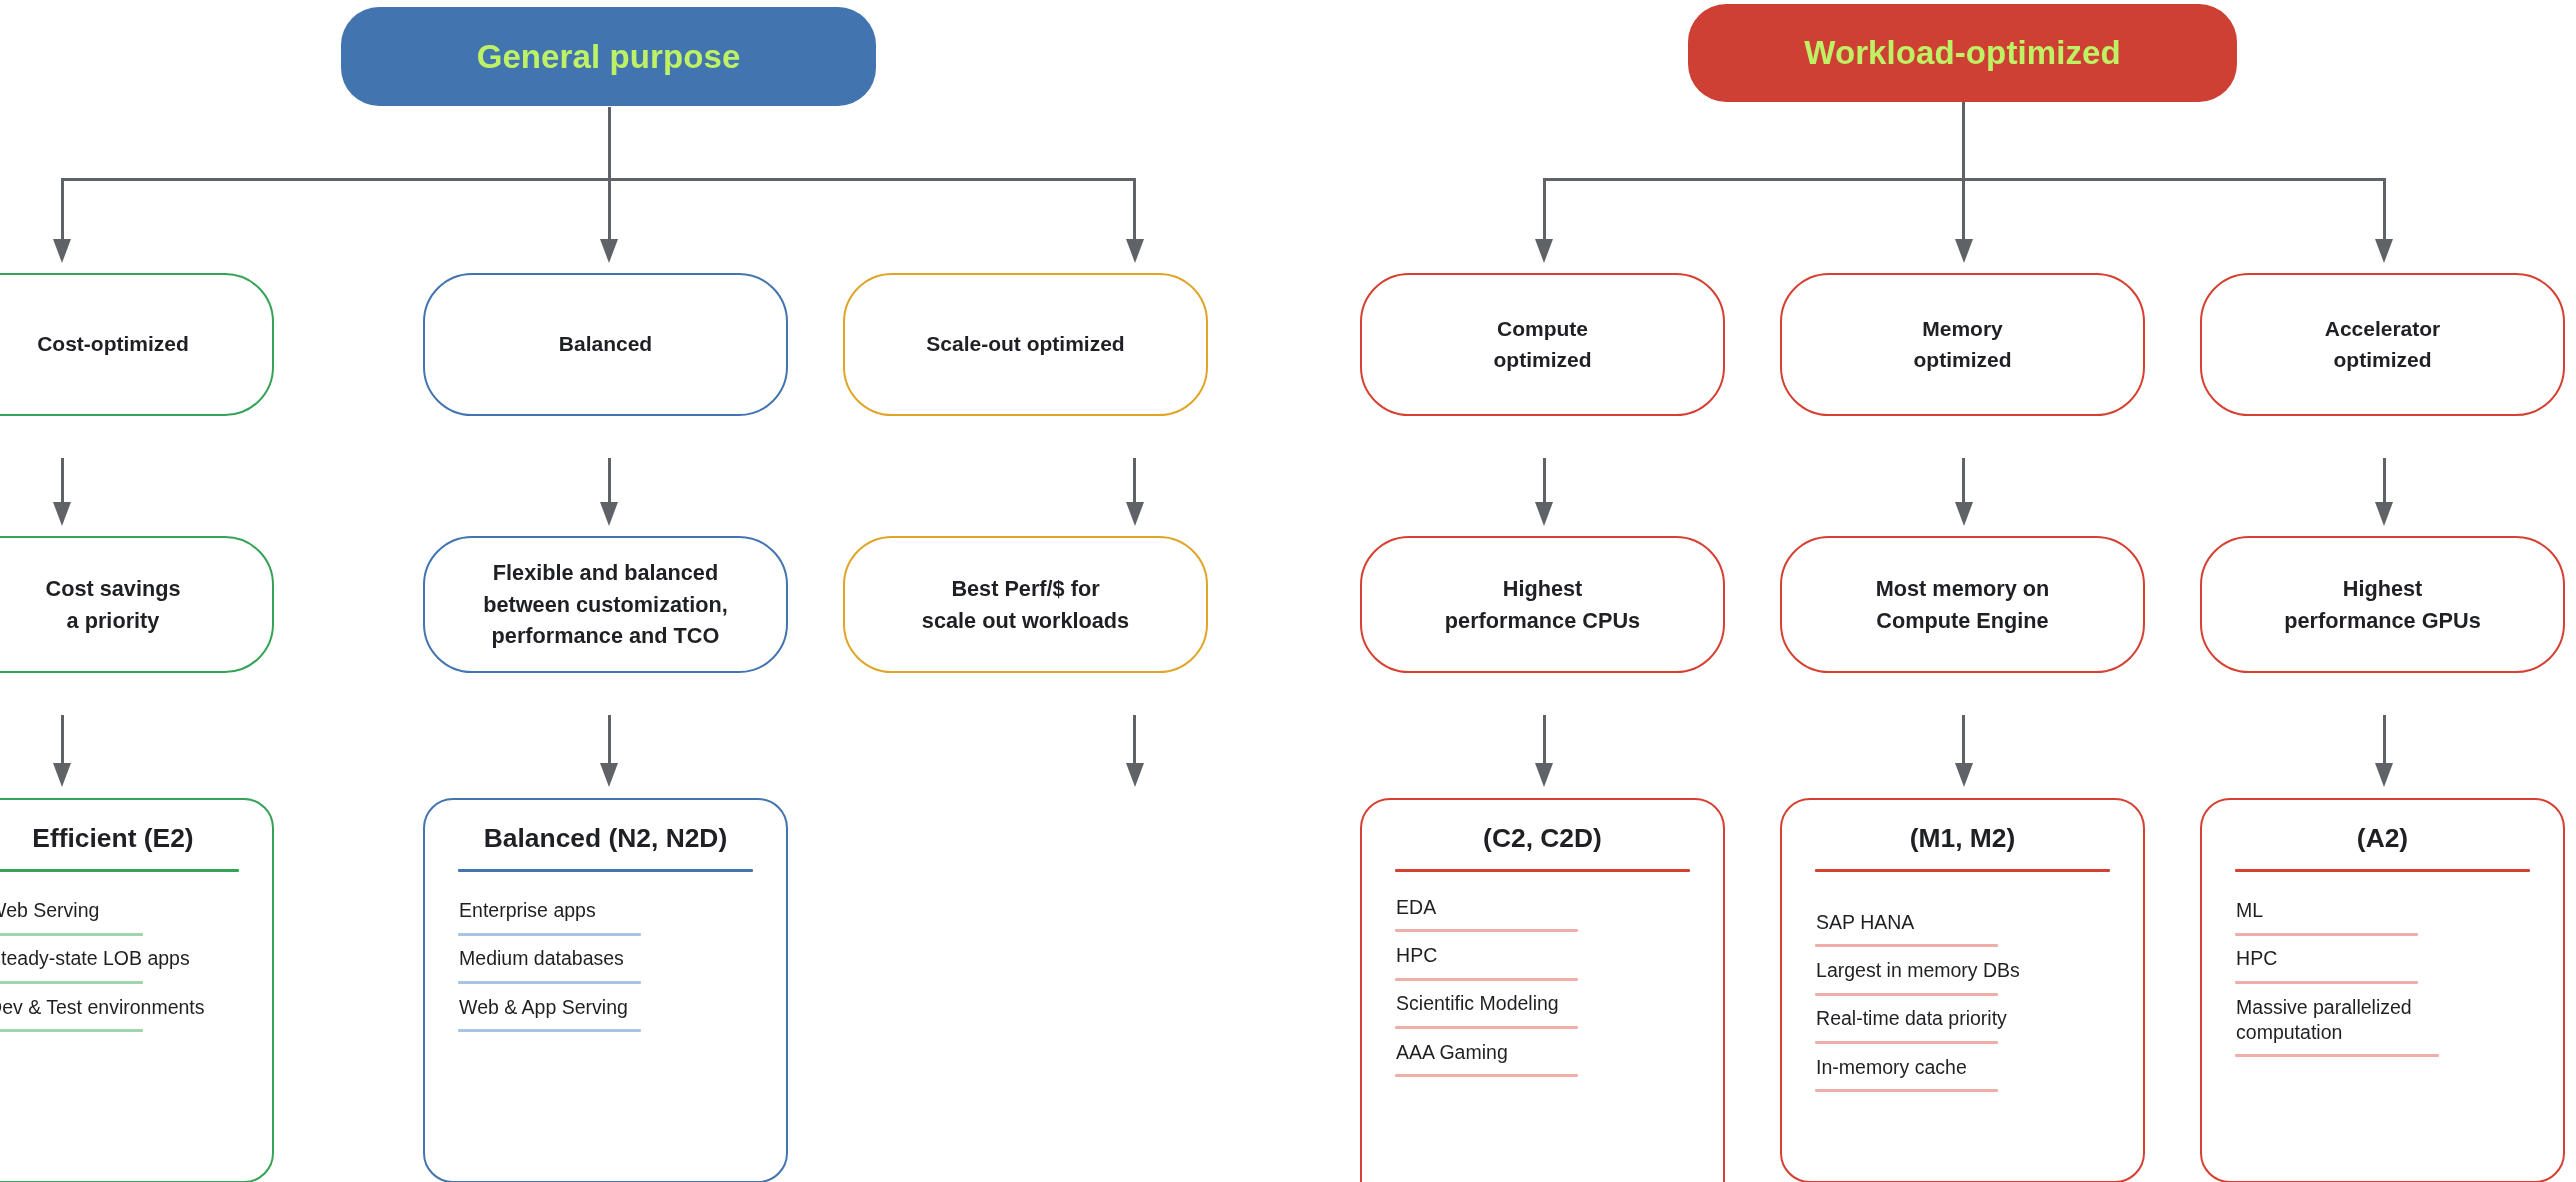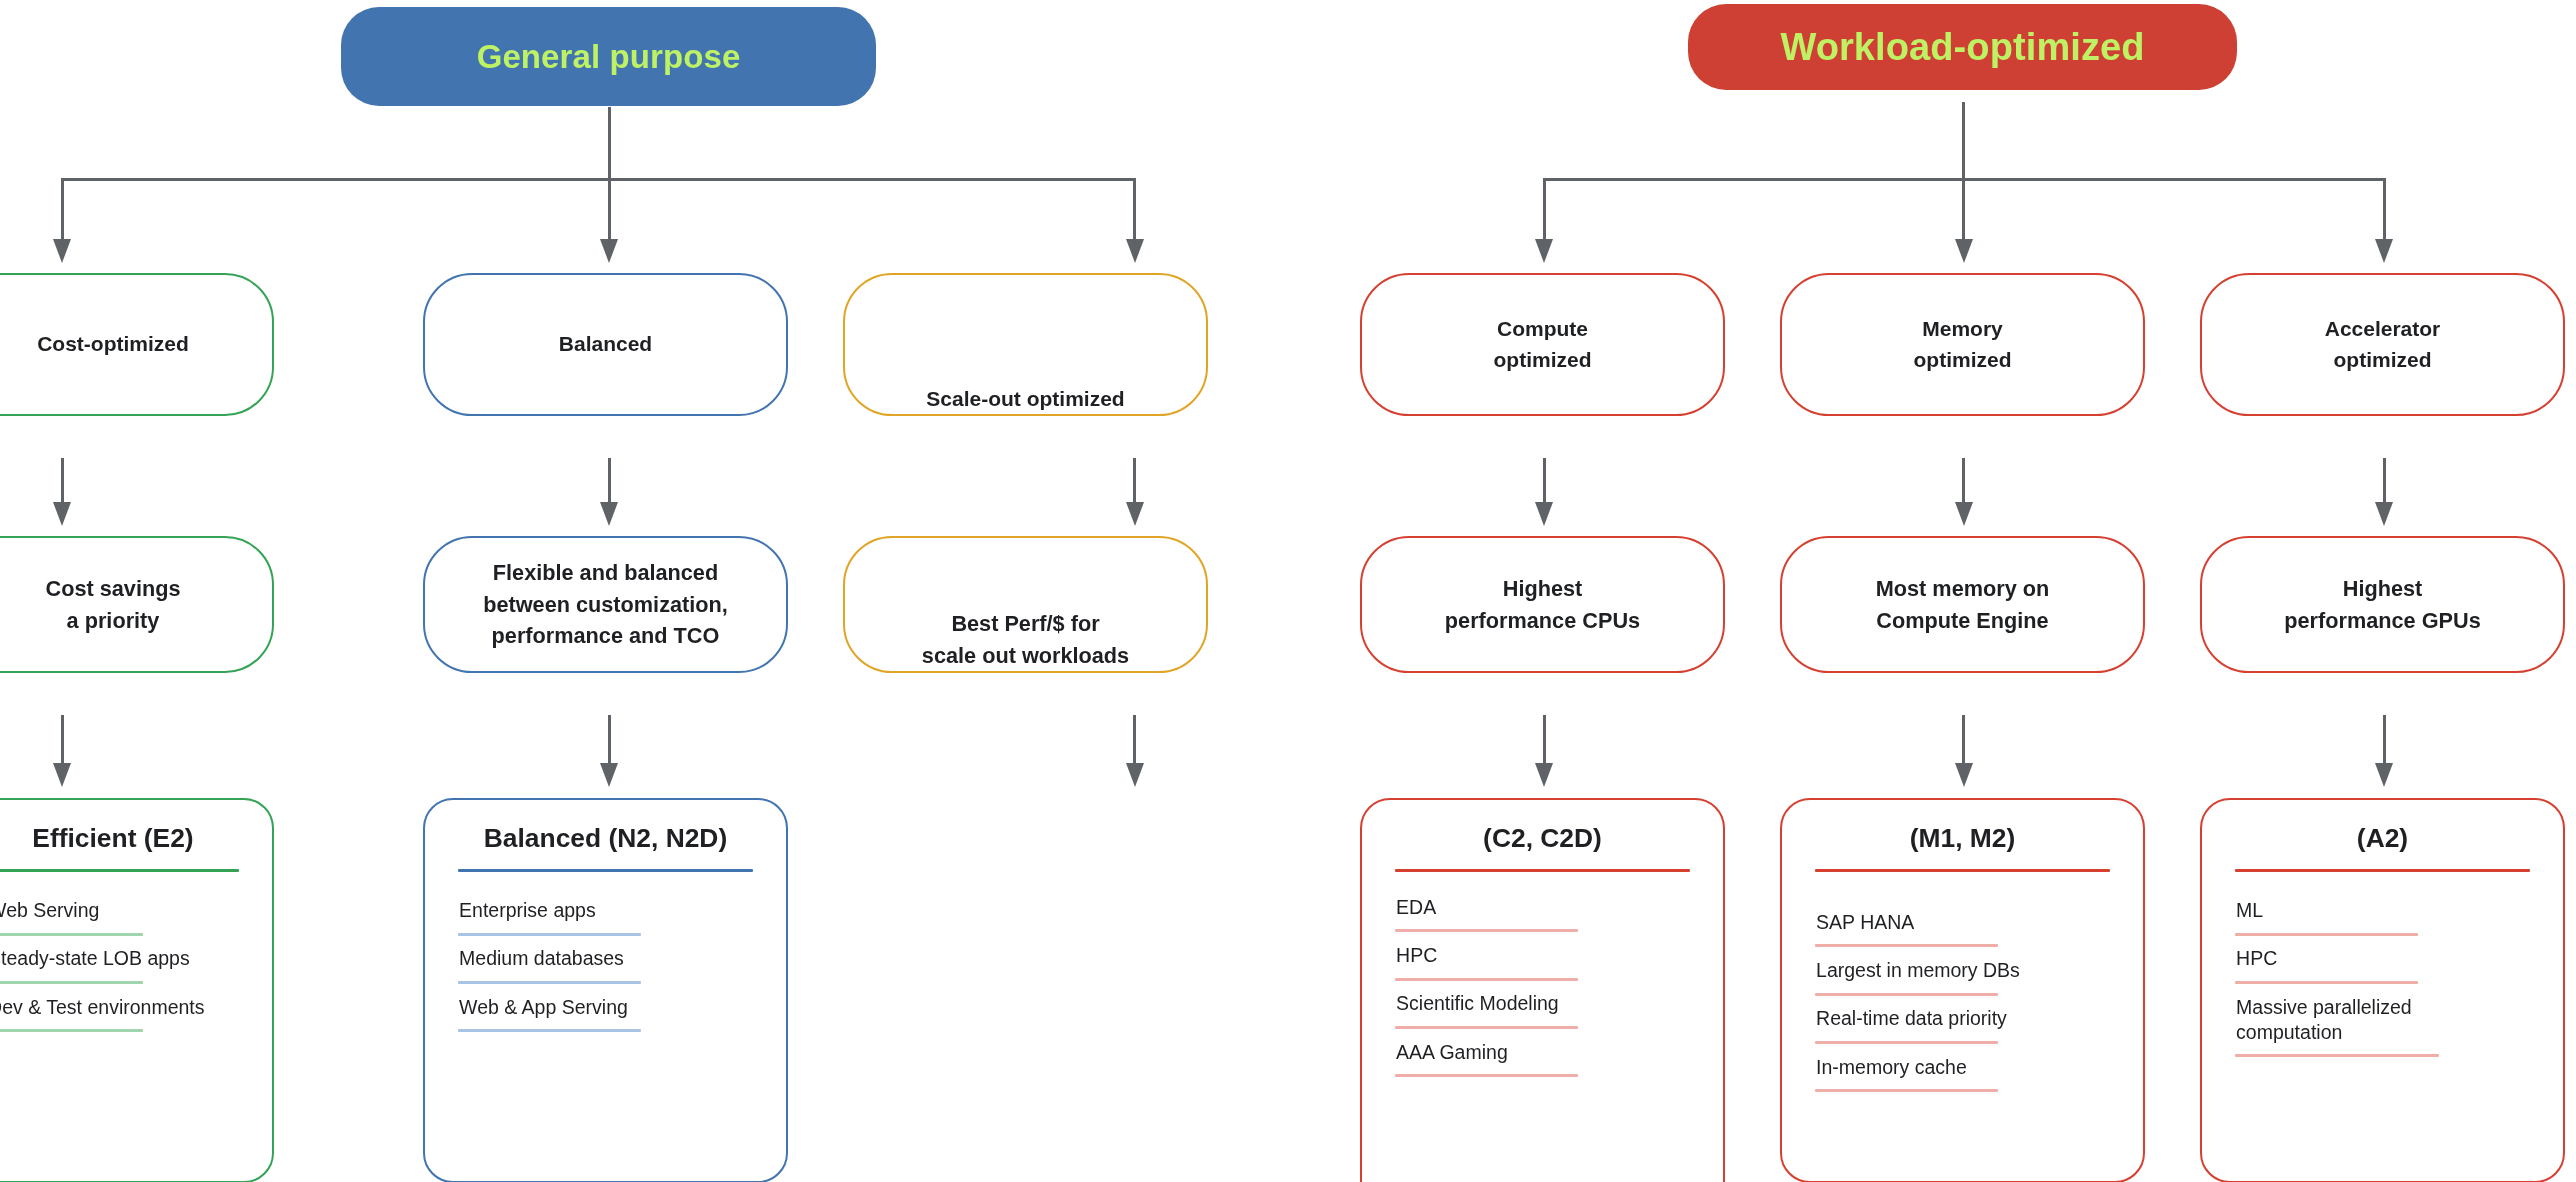--- a/index.html
+++ b/index.html
@@ -15,21 +15,21 @@
   .group-header{
     position:absolute;
     display:flex;align-items:center;justify-content:center;
     border-radius:38px;
     color:#bef264;
     font-weight:bold;
     letter-spacing:0.1px;
     text-align:center;
   }
   .gh-general{left:341px;top:7.4px;width:535px;height:99px;background:#4274AF;font-size:33px;}
-  .gh-workload{left:1688px;top:4.2px;width:549px;height:86px;background:#CF4034;font-size:38px;}
+  .gh-workload{left:1688px;top:4.2px;width:549px;height:98px;background:#CF4034;font-size:33px;}
 
   
   .vline{position:absolute;background:#5F6368;width:2.6px;}
   .hline{position:absolute;background:#5F6368;height:2.6px;}
   .arrow-stem{position:absolute;background:#5F6368;width:2.6px;}
   .arrow-head{
     position:absolute;width:0;height:0;
     border-left:9px solid transparent;
     border-right:9px solid transparent;
     border-top:24px solid #5F6368;
@@ -70,21 +70,21 @@
   .card-item{margin-bottom:10.6px;}
   .card-item-text{
     font-size:19.5px;line-height:1.28;font-weight:400;color:#1f2023;
     padding-left:1.1px;
   }
   .card-item-rule{height:3.2px;width:62%;margin-top:9.5px;border-radius:1.1px;}
 
   
   .c-green{border-color:#34A355;}
   .c-blue{border-color:#4274AF;}
-  .c-yellow{border-color:#E0A526;align-items:flex-end;}
+  .c-yellow{border-color:#E0A526;}
   .c-red{border-color:#D64031;}
 
   .rule-green{background:#34A355;}
   .rule-blue{background:#4274AF;}
   .rule-yellow{background:#E0A526;}
   .rule-red{background:#D64031;}
 
   .soft-green{background:#A0D5AE;}
   .soft-blue{background:#A8C4E5;}
   .soft-yellow{background:#EDDC9B;}

